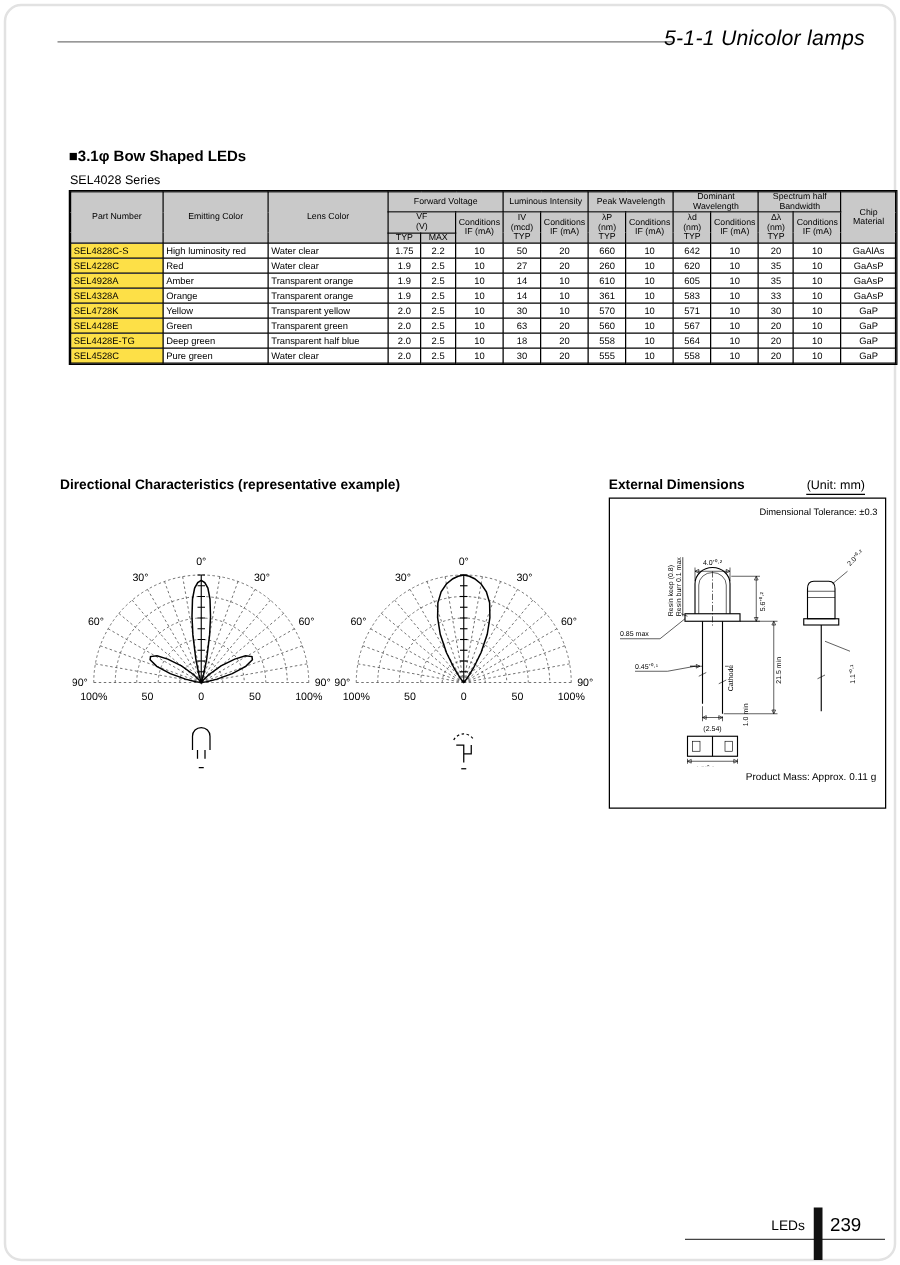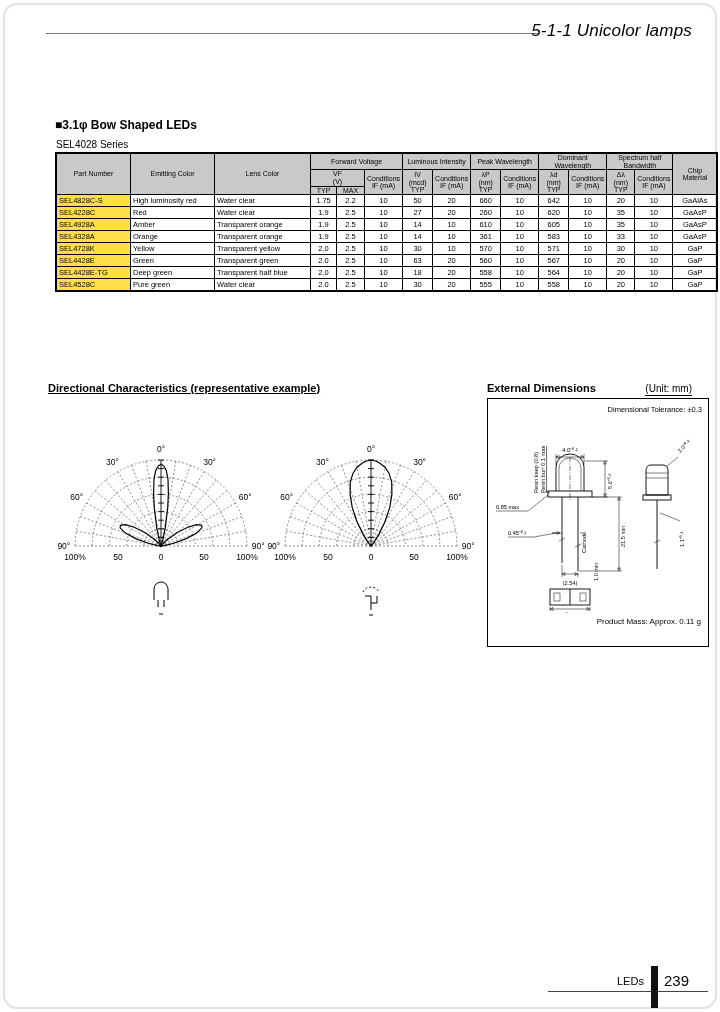--- a/index.html
+++ b/index.html
@@ -17,21 +17,21 @@
   
   .spec-table{position:absolute;top:153px;left:56px;border-collapse:collapse;table-layout:fixed;font-size:7.5px;}
   .spec-table th,.spec-table td{border:1px solid #000;padding:0 2px;line-height:1.1;overflow:hidden;}
   .spec-table th{background:#c9c9c9;font-weight:normal;font-size:7px;text-align:center;white-space:pre-line;}
   .spec-table td{text-align:center;height:11px;}
   .spec-table td.txt{text-align:left;}
   .spec-table td.part{background:#fde047;}
   .spec-table{outline:1px solid #000;}
 
   
-  .dir-title{position:absolute;top:382px;left:48px;font-size:11px;font-weight:bold;text-decoration:underline;}
+  .dir-title{position:absolute;top:382px;left:48px;font-size:11px;font-weight:bold;}
   .polar{position:absolute;top:428px;}
   .polar.left{left:58px;}
   .polar.right{left:268px;}
   .polar .grid{stroke:#444;stroke-width:0.6;stroke-dasharray:2,2;fill:none;}
   .polar .axis{stroke:#000;stroke-width:0.9;fill:none;}
   .polar .lobe{stroke:#000;stroke-width:1.2;fill:none;}
   .polar text{font-size:8.5px;font-family:"Liberation Sans",sans-serif;}
   .polar .sym{stroke:#000;stroke-width:1;fill:none;}
   .polar .symd{stroke:#000;stroke-width:1;fill:none;stroke-dasharray:2,2;}
 

